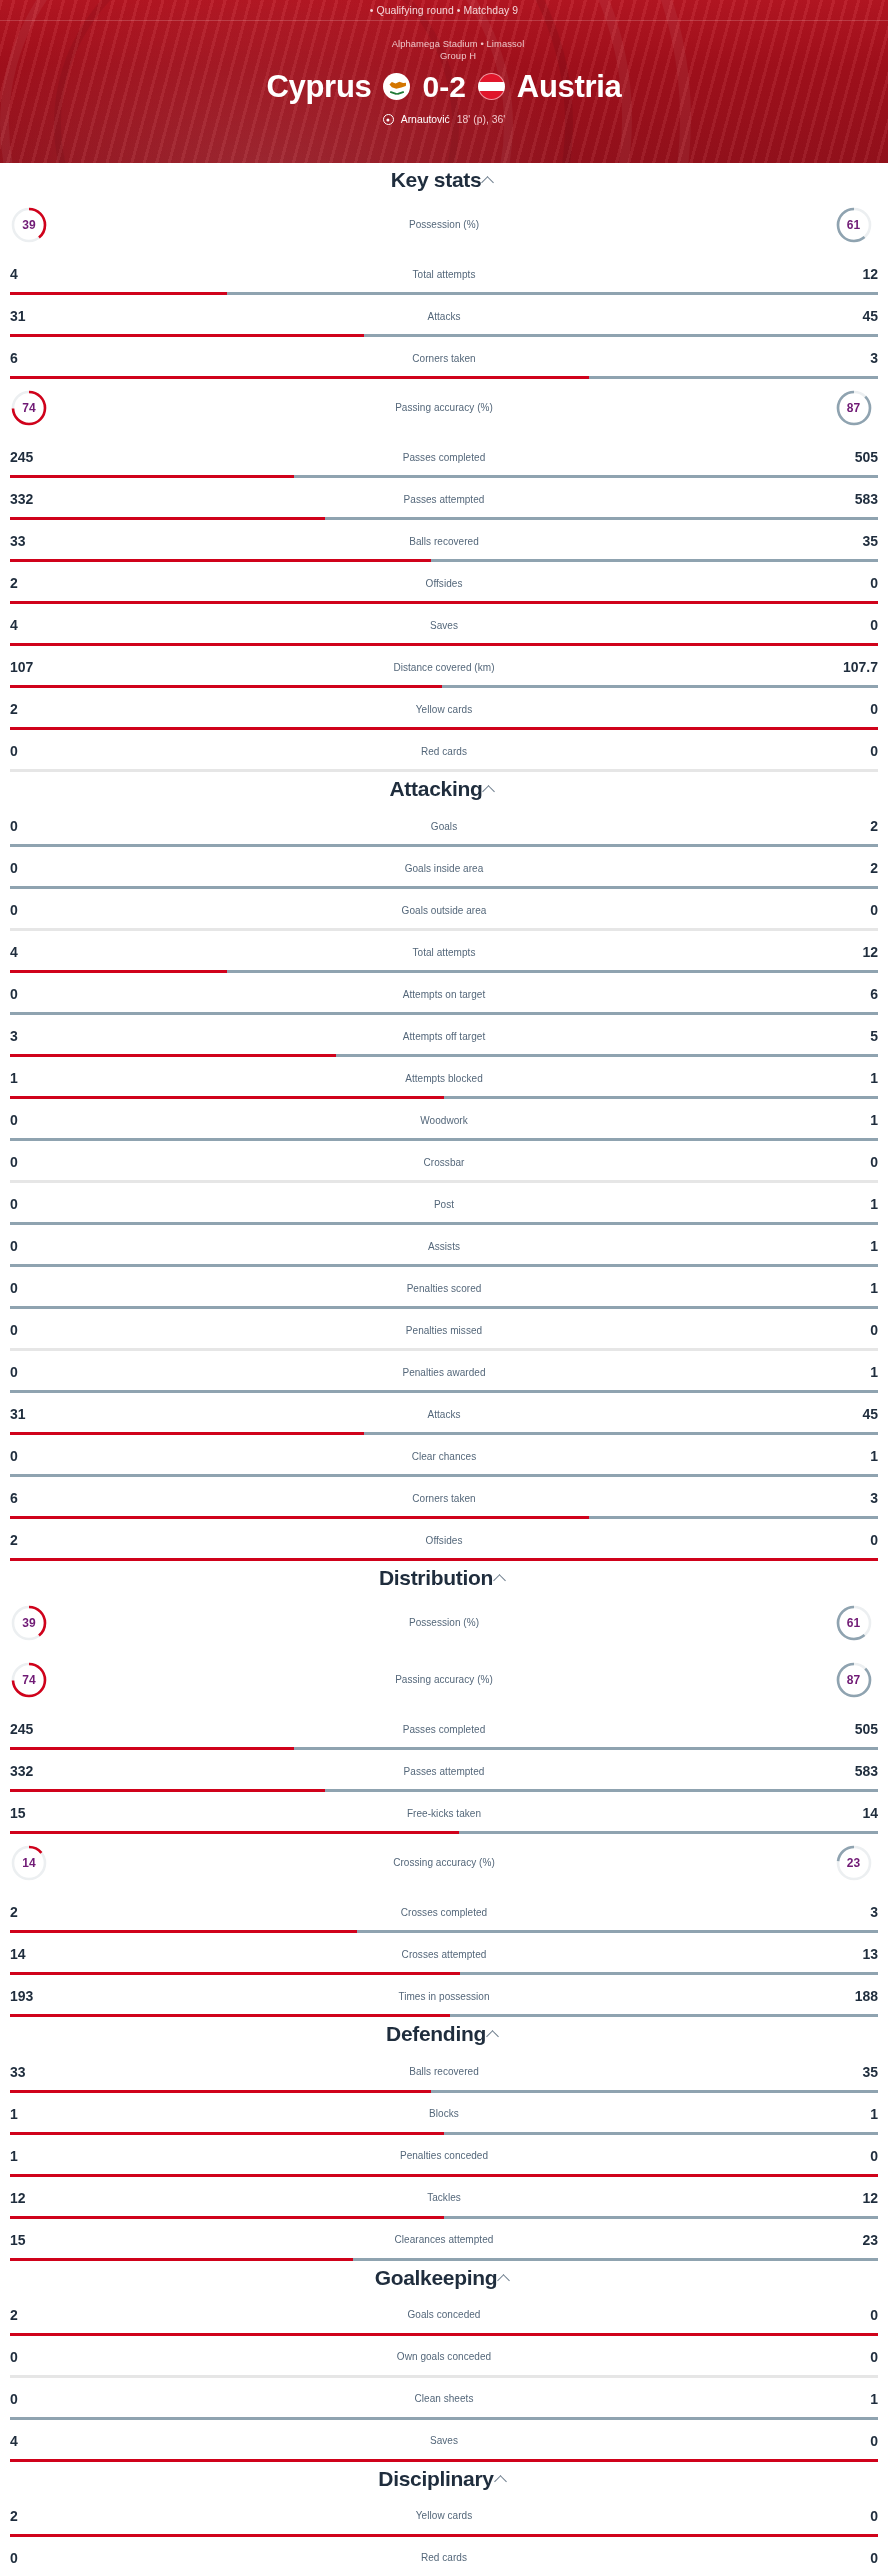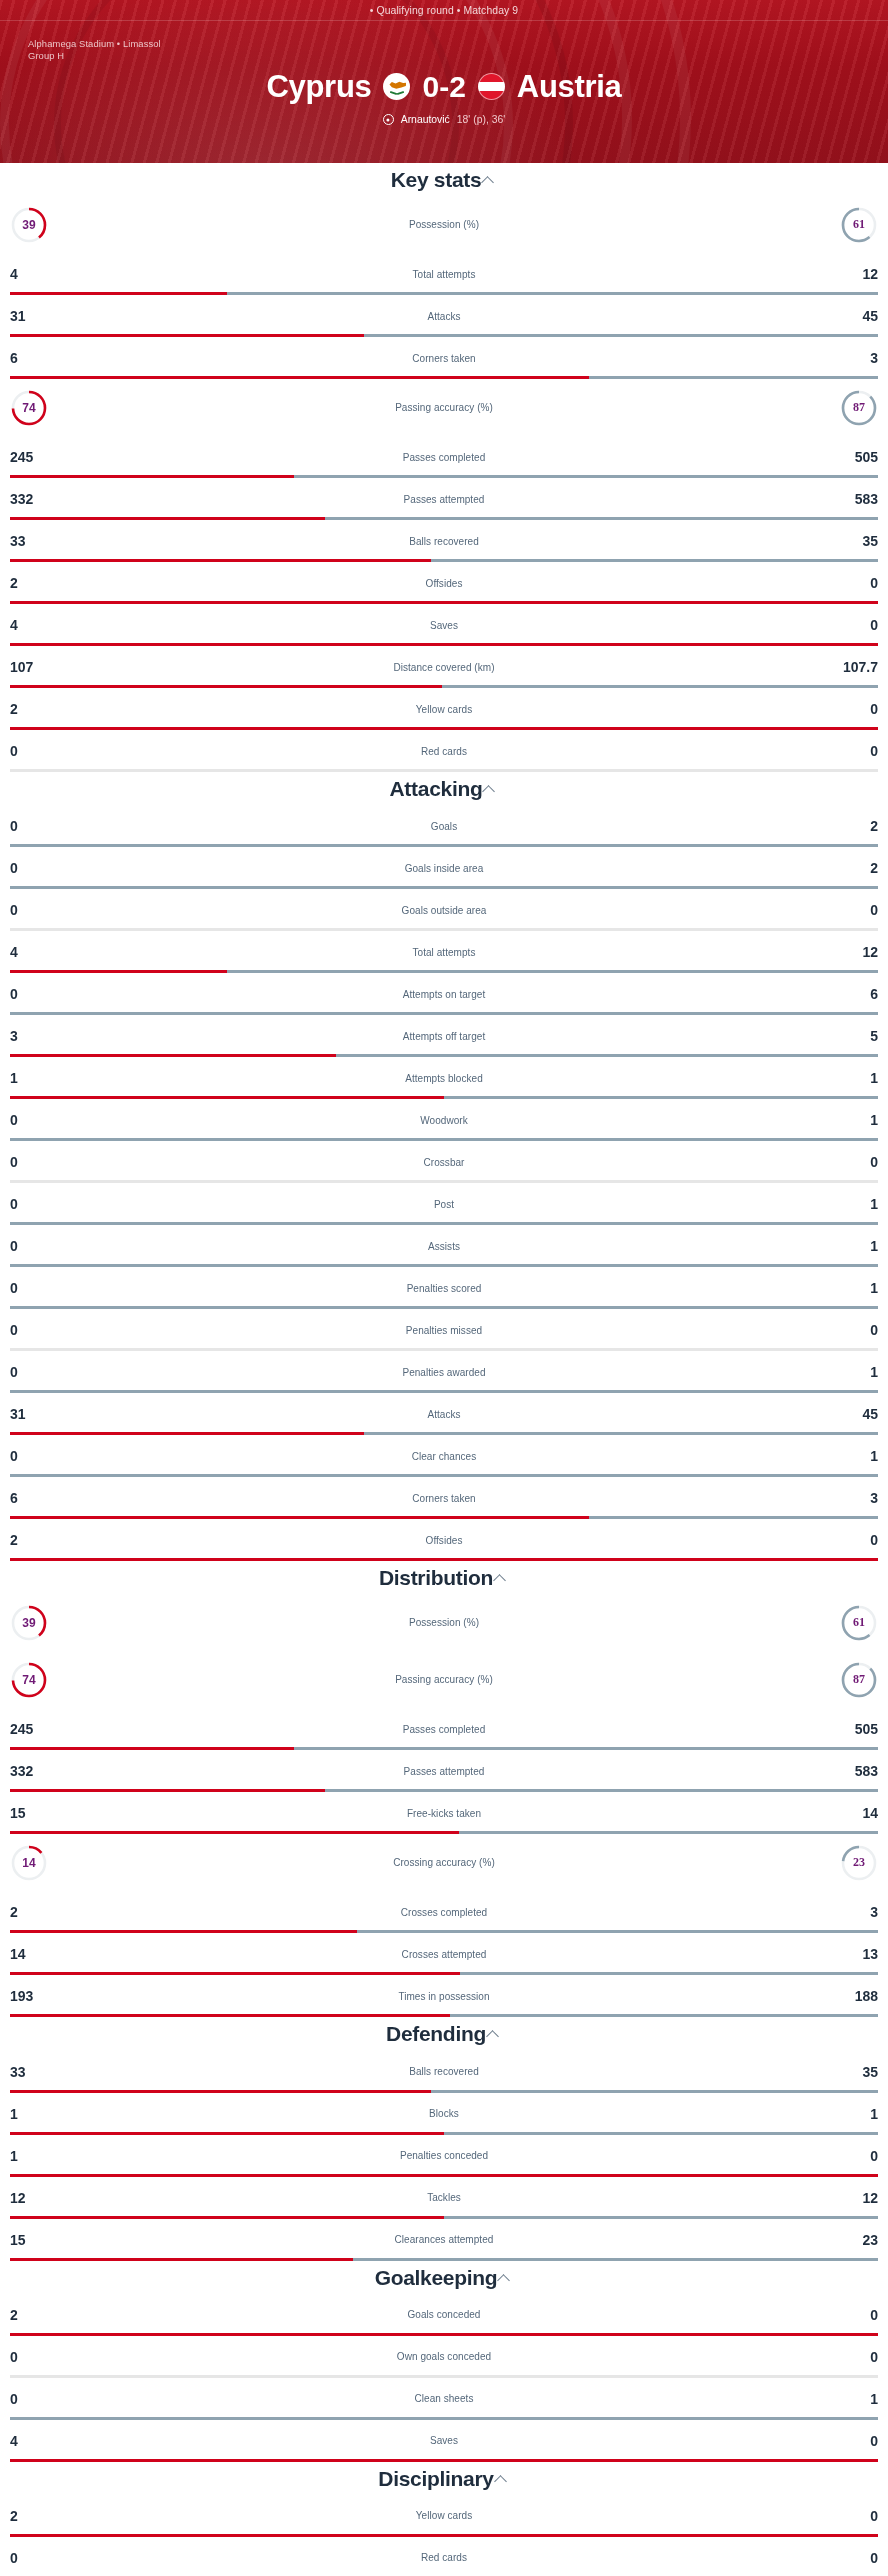--- a/index.html
+++ b/index.html
@@ -56,20 +56,21 @@
   .hdr-top-text {
     color: #f3d7d9;
     font-size: 10.4px;
     letter-spacing: 0.1px;
     white-space: nowrap;
   }
 
   .hdr-venue {
     position: relative;
     margin-top: 17px;
+    text-align: center;
     color: #ecc4c7;
     font-size: 9.4px;
     line-height: 12px;
     letter-spacing: 0.1px;
     margin-left: 28px;
   }
 
   .scoreline {
     position: relative;
     margin-top: 9px;
@@ -247,21 +248,21 @@
     left: 0; top: 0;
     width: 38px; height: 38px;
     display: flex;
     align-items: center;
     justify-content: center;
     font-size: 12px;
     font-weight: 700;
     color: #701a75;
   }
   .donut-slot { min-width: 49px; display: flex; }
-  .donut-slot.right { justify-content: flex-end; font-family: Liberation Serif, serif; }
+  .donut-slot.right { justify-content: center; }
 </style>
 </head>
 <body>
 
 <div id="page">
 
   <div class="match-header">
     <div class="hdr-swirl sw5"></div>
     <div class="hdr-swirl sw1"></div>
     <div class="hdr-swirl sw2"></div>

